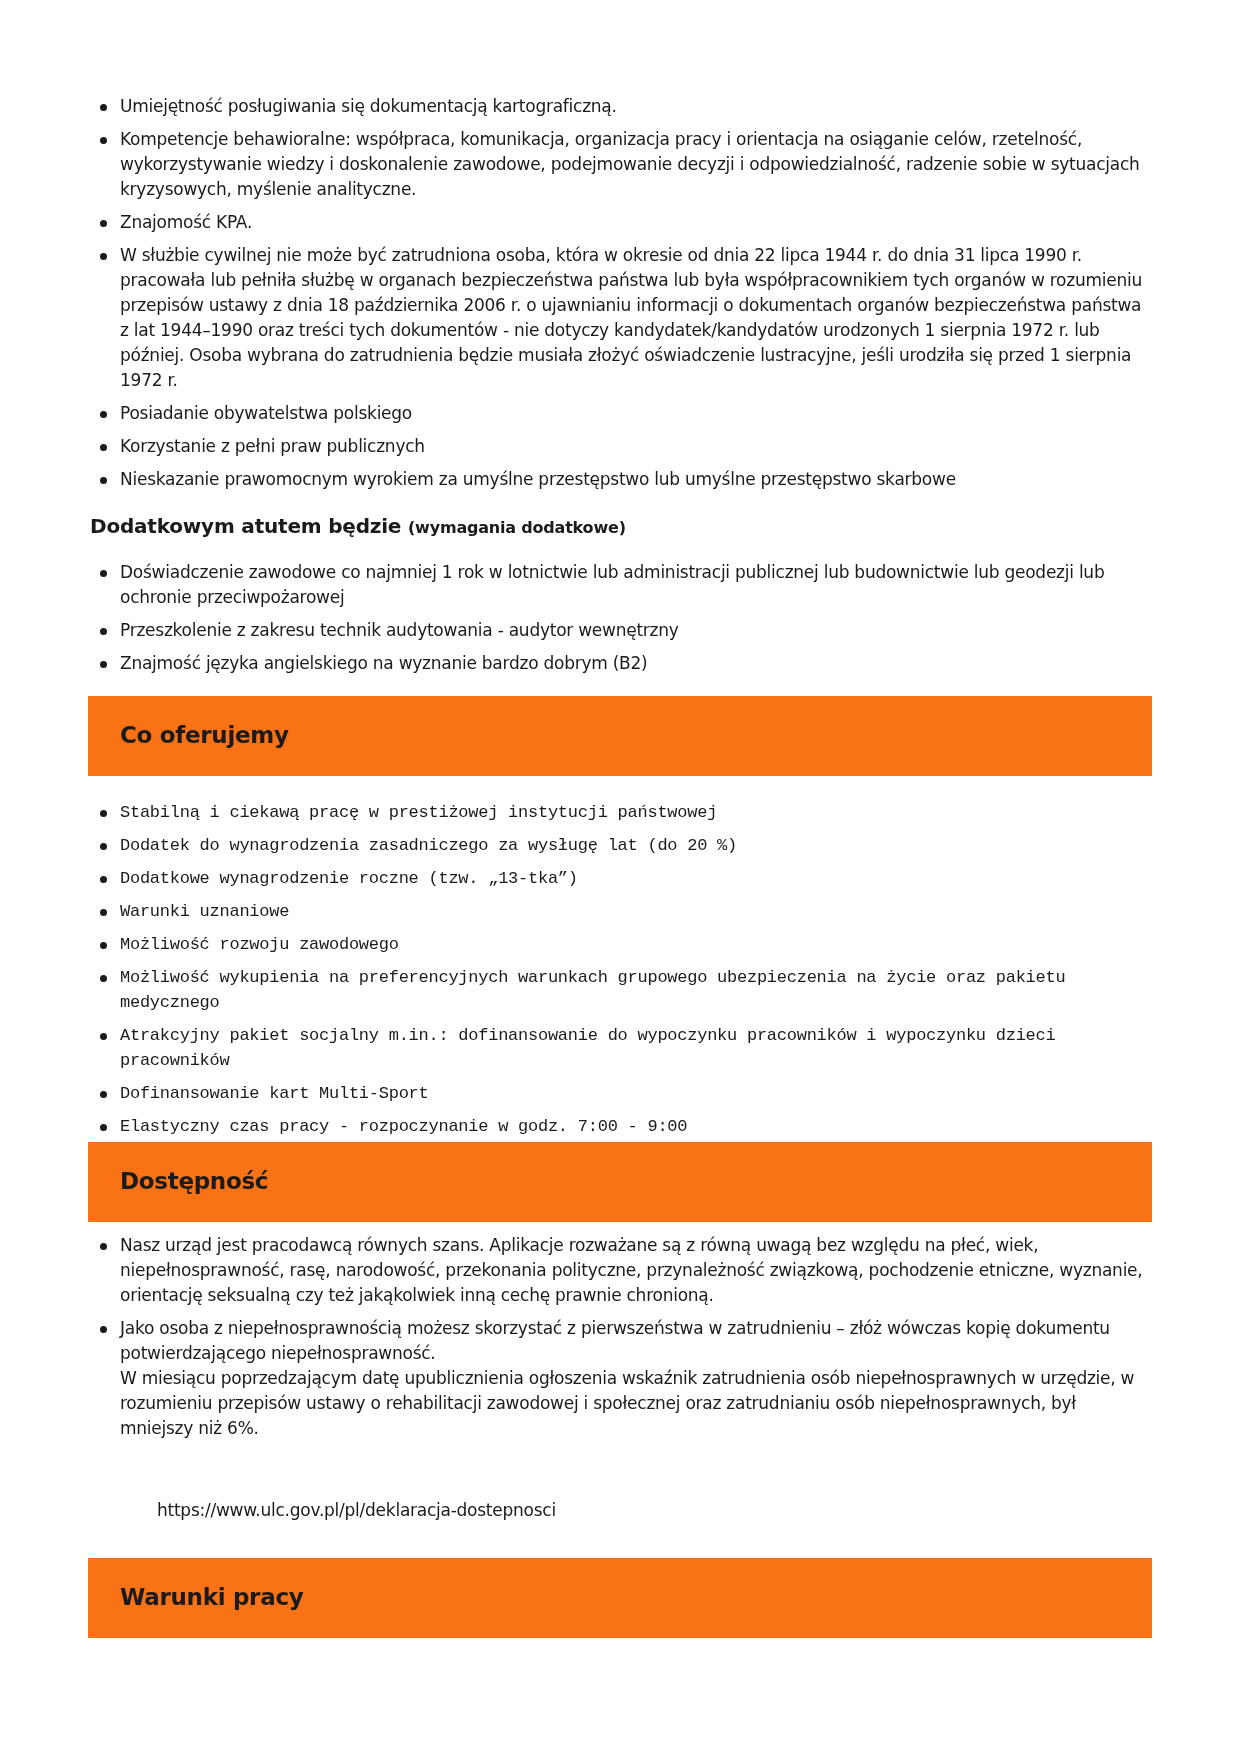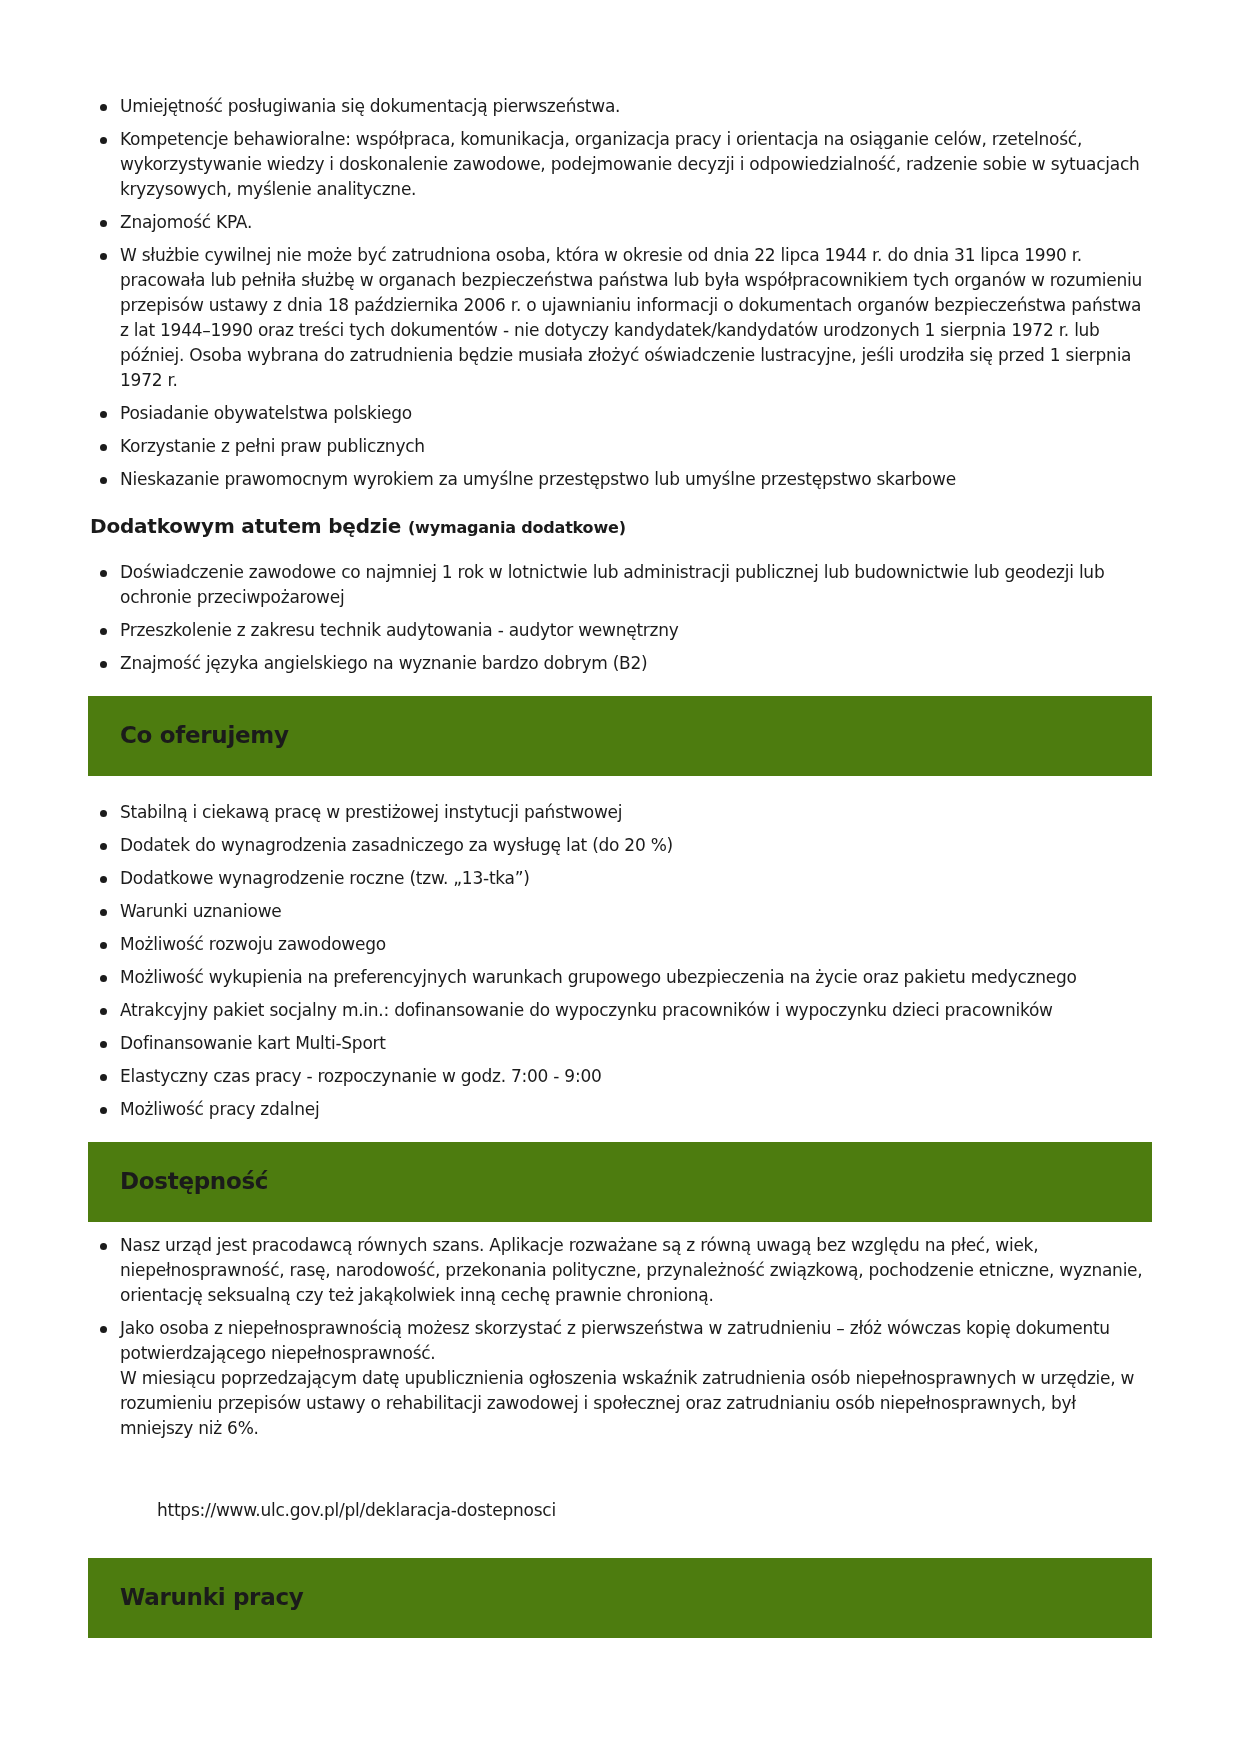--- a/index.html
+++ b/index.html
@@ -56,34 +56,34 @@
       font-size: 16px;
       font-weight: bold;
       letter-spacing: -0.2px;
     }
     .list-extra { position: absolute; top: 560px; width: 1064px; }
     .section-box {
       position: absolute;
       left: 0;
       width: 1064px;
       height: 80px;
-      background: #4d7c0f;
+      background: #f97316;
     }
     .section-box h2 {
       margin: 0;
       position: absolute;
       left: 32px;
       top: 24px;
       font-size: 23px;
       line-height: 30px;
       font-weight: bold;
       letter-spacing: -0.3px;
     }
     .box-offer { top: 696px; }
-    .list-offer { position: absolute; top: 800px; width: 1064px; }
+    .list-offer { position: absolute; top: 800px; width: 1064px; font-family: Liberation Mono, monospace; }
     .box-access { top: 1142px; }
     .list-access { position: absolute; top: 1233px; width: 1064px; }
     .access-extra { display: block; }
     .link-line {
       position: absolute;
       top: 1498px;
       left: 32px;
       font-size: 17px;
       line-height: 25px;
       letter-spacing: -0.25px;
@@ -92,21 +92,21 @@
       margin-left: 37px;
     }
     .box-conditions { top: 1558px; }
   </style>
 </head>
 <body>
 
 <div class="page">
 
   <ul class="blist list-req">
-    <li><span class="bullet"></span><span>Umiejętność posługiwania się dokumentacją pierwszeństwa.</span></li>
+    <li><span class="bullet"></span><span>Umiejętność posługiwania się dokumentacją kartograficzną.</span></li>
     <li><span class="bullet"></span><span>Kompetencje behawioralne: współpraca, komunikacja, organizacja pracy i orientacja na osiąganie celów, rzetelność, wykorzystywanie wiedzy i doskonalenie zawodowe, podejmowanie decyzji i odpowiedzialność, radzenie sobie w sytuacjach kryzysowych, myślenie analityczne.</span></li>
     <li><span class="bullet"></span><span>Znajomość KPA.</span></li>
     <li><span class="bullet"></span><span>W służbie cywilnej nie może być zatrudniona osoba, która w okresie od dnia 22 lipca 1944 r. do dnia 31 lipca 1990 r. pracowała lub pełniła służbę w organach bezpieczeństwa państwa lub była współpracownikiem tych organów w rozumieniu przepisów ustawy z dnia 18 października 2006 r. o ujawnianiu informacji o dokumentach organów bezpieczeństwa państwa z lat 1944–1990 oraz treści tych dokumentów - nie dotyczy kandydatek/kandydatów urodzonych 1 sierpnia 1972 r. lub później. Osoba wybrana do zatrudnienia będzie musiała złożyć oświadczenie lustracyjne, jeśli urodziła się przed 1 sierpnia 1972 r.</span></li>
     <li><span class="bullet"></span><span>Posiadanie obywatelstwa polskiego</span></li>
     <li><span class="bullet"></span><span>Korzystanie z pełni praw publicznych</span></li>
     <li><span class="bullet"></span><span>Nieskazanie prawomocnym wyrokiem za umyślne przestępstwo lub umyślne przestępstwo skarbowe</span></li>
   </ul>
 
   <div class="extra-heading">
     <span>Dodatkowym atutem będzie</span>

